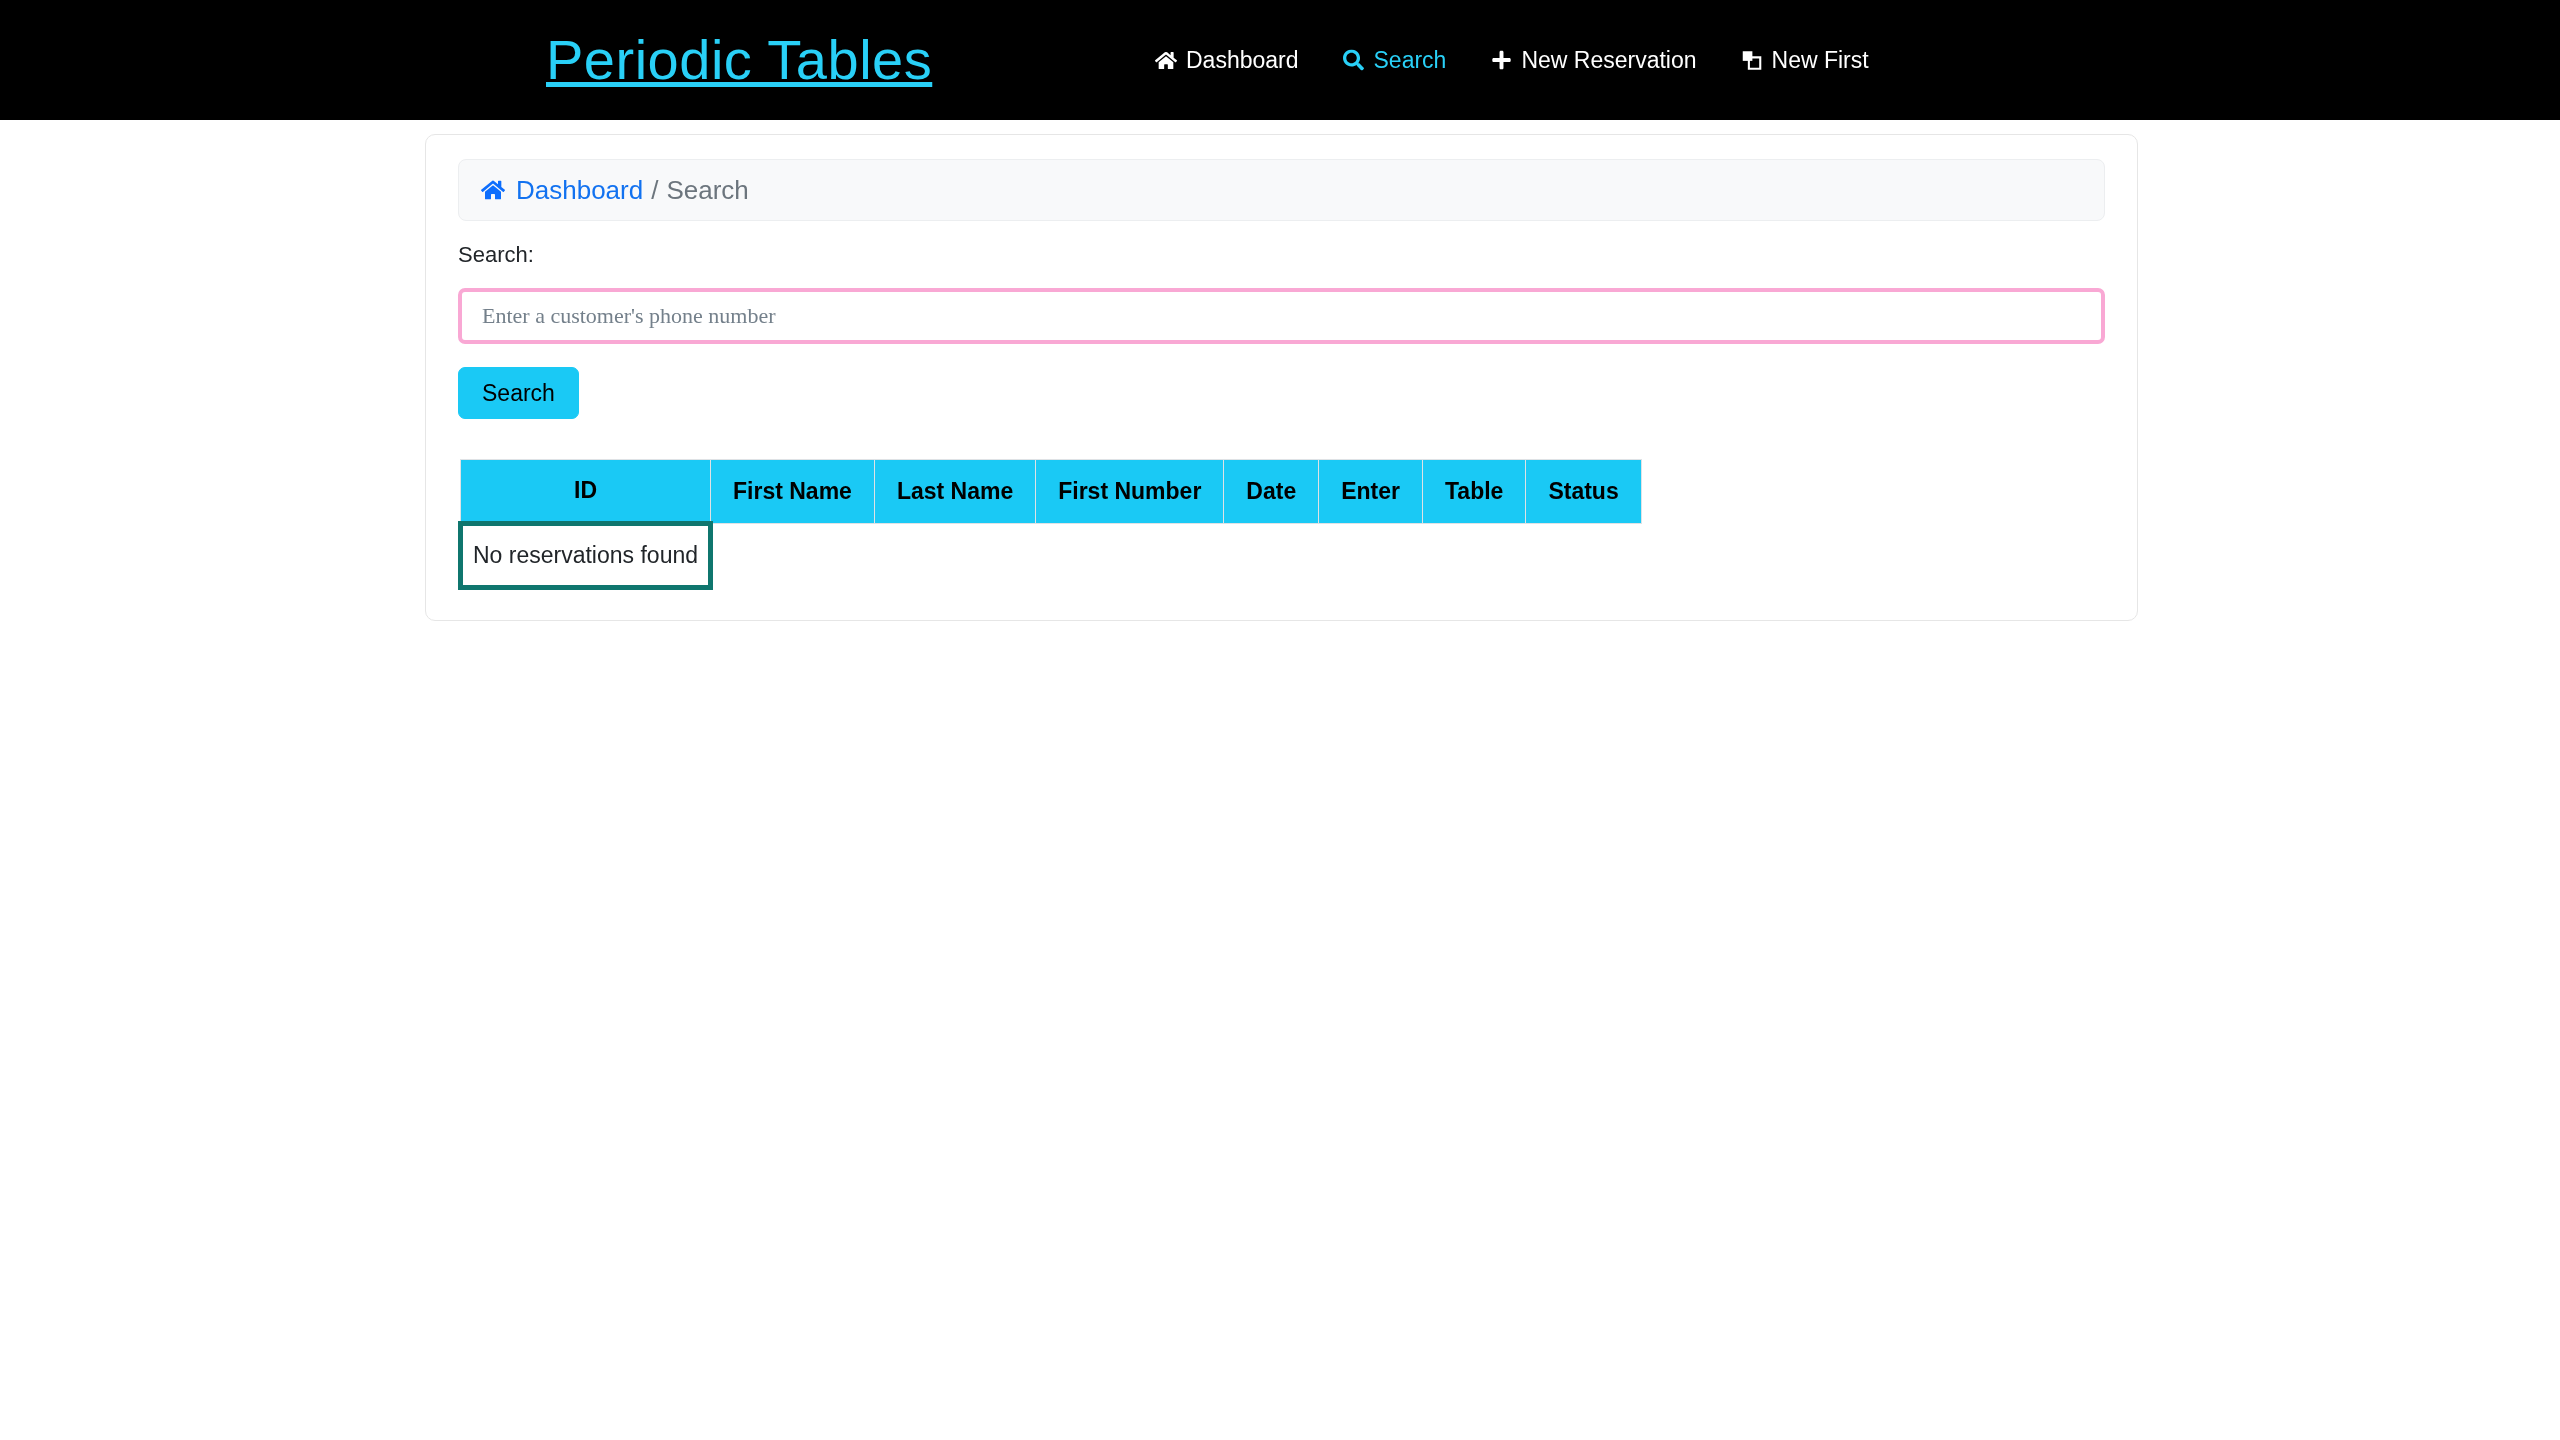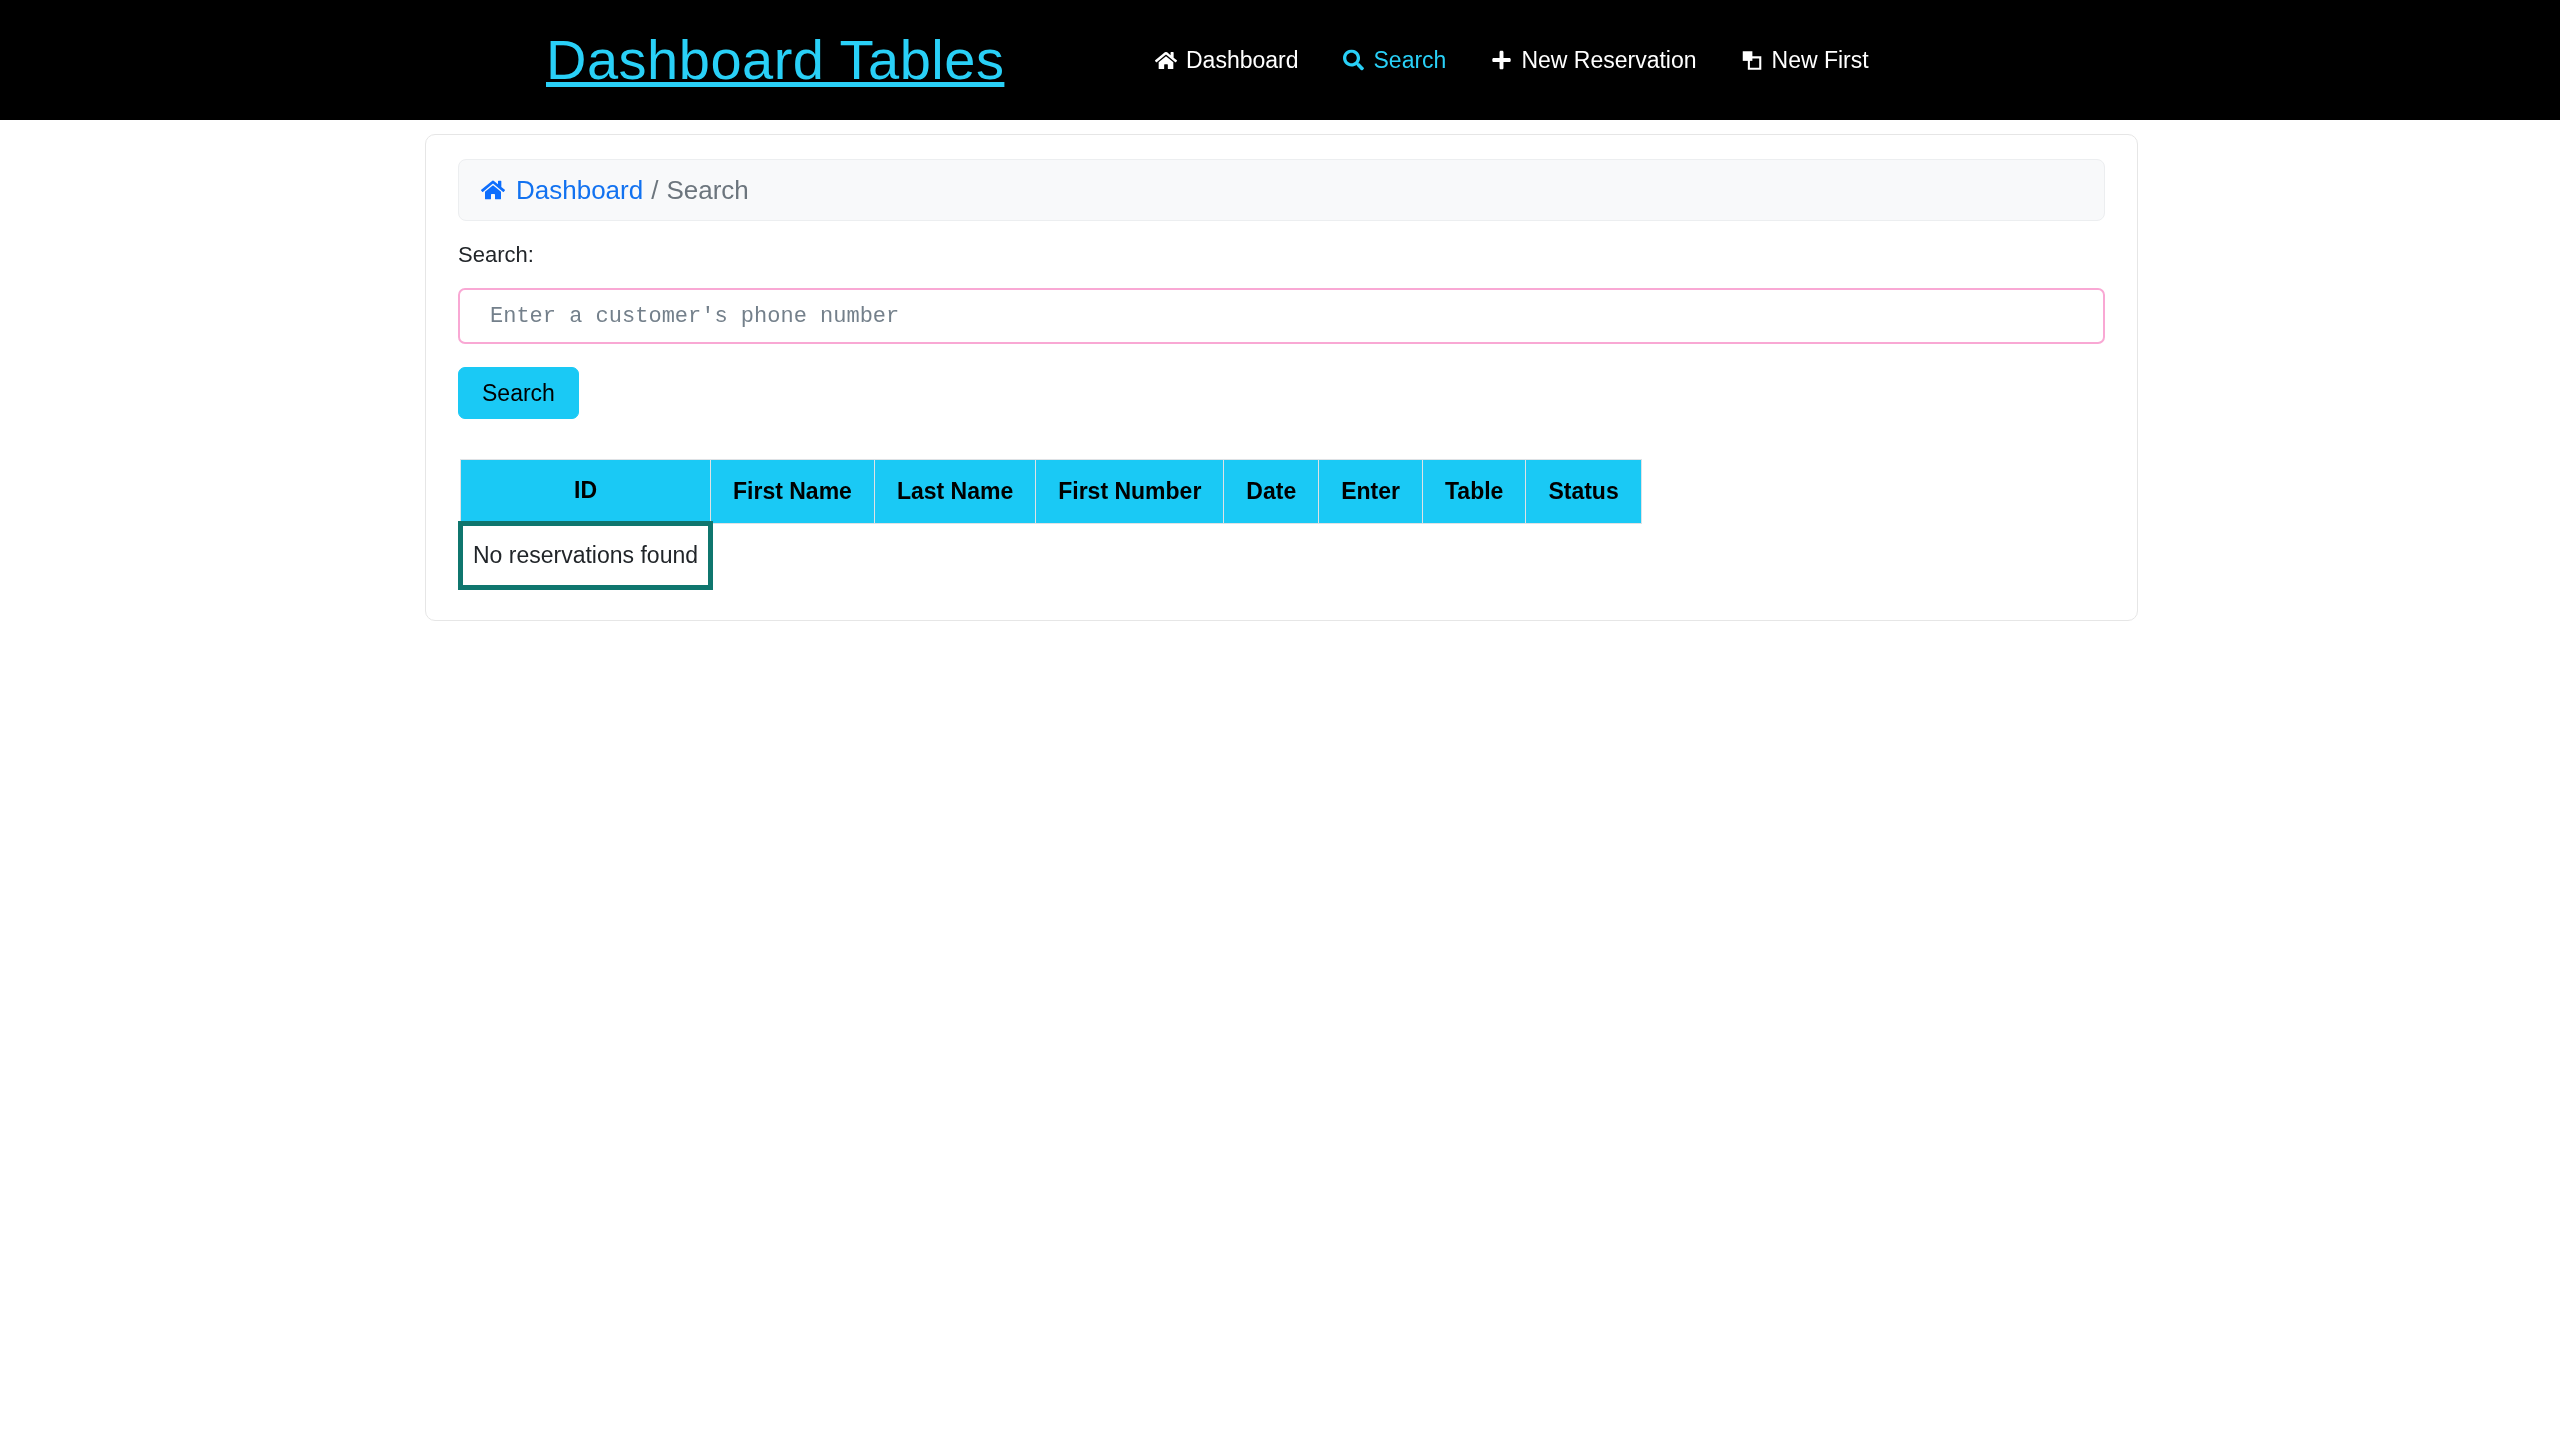--- a/index.html
+++ b/index.html
@@ -118,25 +118,25 @@
     display: block;
     font-size: 22px;
     color: #212529;
     margin-bottom: 22px;
     line-height: 1;
   }
   .search-input {
     display: block;
     width: 100%;
     height: 56px;
-    border: 2px solid #f9a8d4;
+    border: 4px solid #f9a8d4;
     border-radius: 7px;
-    padding: 0 30px;
+    padding: 0 20px;
     font-size: 22px;
-    font-family: Liberation Mono, monospace;
+    font-family: Liberation Serif, serif;
     color: #212529;
     background: #ffffff;
     outline: none;
   }
   .search-input::placeholder { color: #74808b; opacity: 1; }
 
   .search-button {
     margin-top: 23px;
     height: 52px;
     padding: 0 23px;
@@ -175,21 +175,21 @@
     padding: 16px 10px;
     vertical-align: middle;
     white-space: nowrap;
   }
 </style>
 </head>
 <body>
 
 <header class="site-header">
 
-  <a class="brand" href="#">Dashboard Tables</a>
+  <a class="brand" href="#">Periodic Tables</a>
 
   <nav class="main-nav">
 
     <a class="nav-link" href="#">
       <span class="nav-icon">
         <svg width="22" height="22" viewBox="0 0 576 512" fill="currentColor" aria-hidden="true">
           <path d="M280.37 148.26L96 300.11V464a16 16 0 0 0 16 16l112.06-.29a16 16 0 0 0 15.92-16V368a16 16 0 0 1 16-16h64a16 16 0 0 1 16 16v95.64a16 16 0 0 0 16 16.05L464 480a16 16 0 0 0 16-16V300L295.67 148.26a12.19 12.19 0 0 0-15.3 0zM571.6 251.47L488 182.56V44.05a12 12 0 0 0-12-12h-56a12 12 0 0 0-12 12v72.61L318.47 43a48 48 0 0 0-61 0L4.34 251.47a12 12 0 0 0-1.6 16.9l25.5 31A12 12 0 0 0 45.15 301l235.22-193.74a12.19 12.19 0 0 1 15.3 0L530.9 301a12 12 0 0 0 16.9-1.6l25.5-31a12 12 0 0 0-1.7-16.93z"></path>
         </svg>
       </span>
       <span>Dashboard</span>

